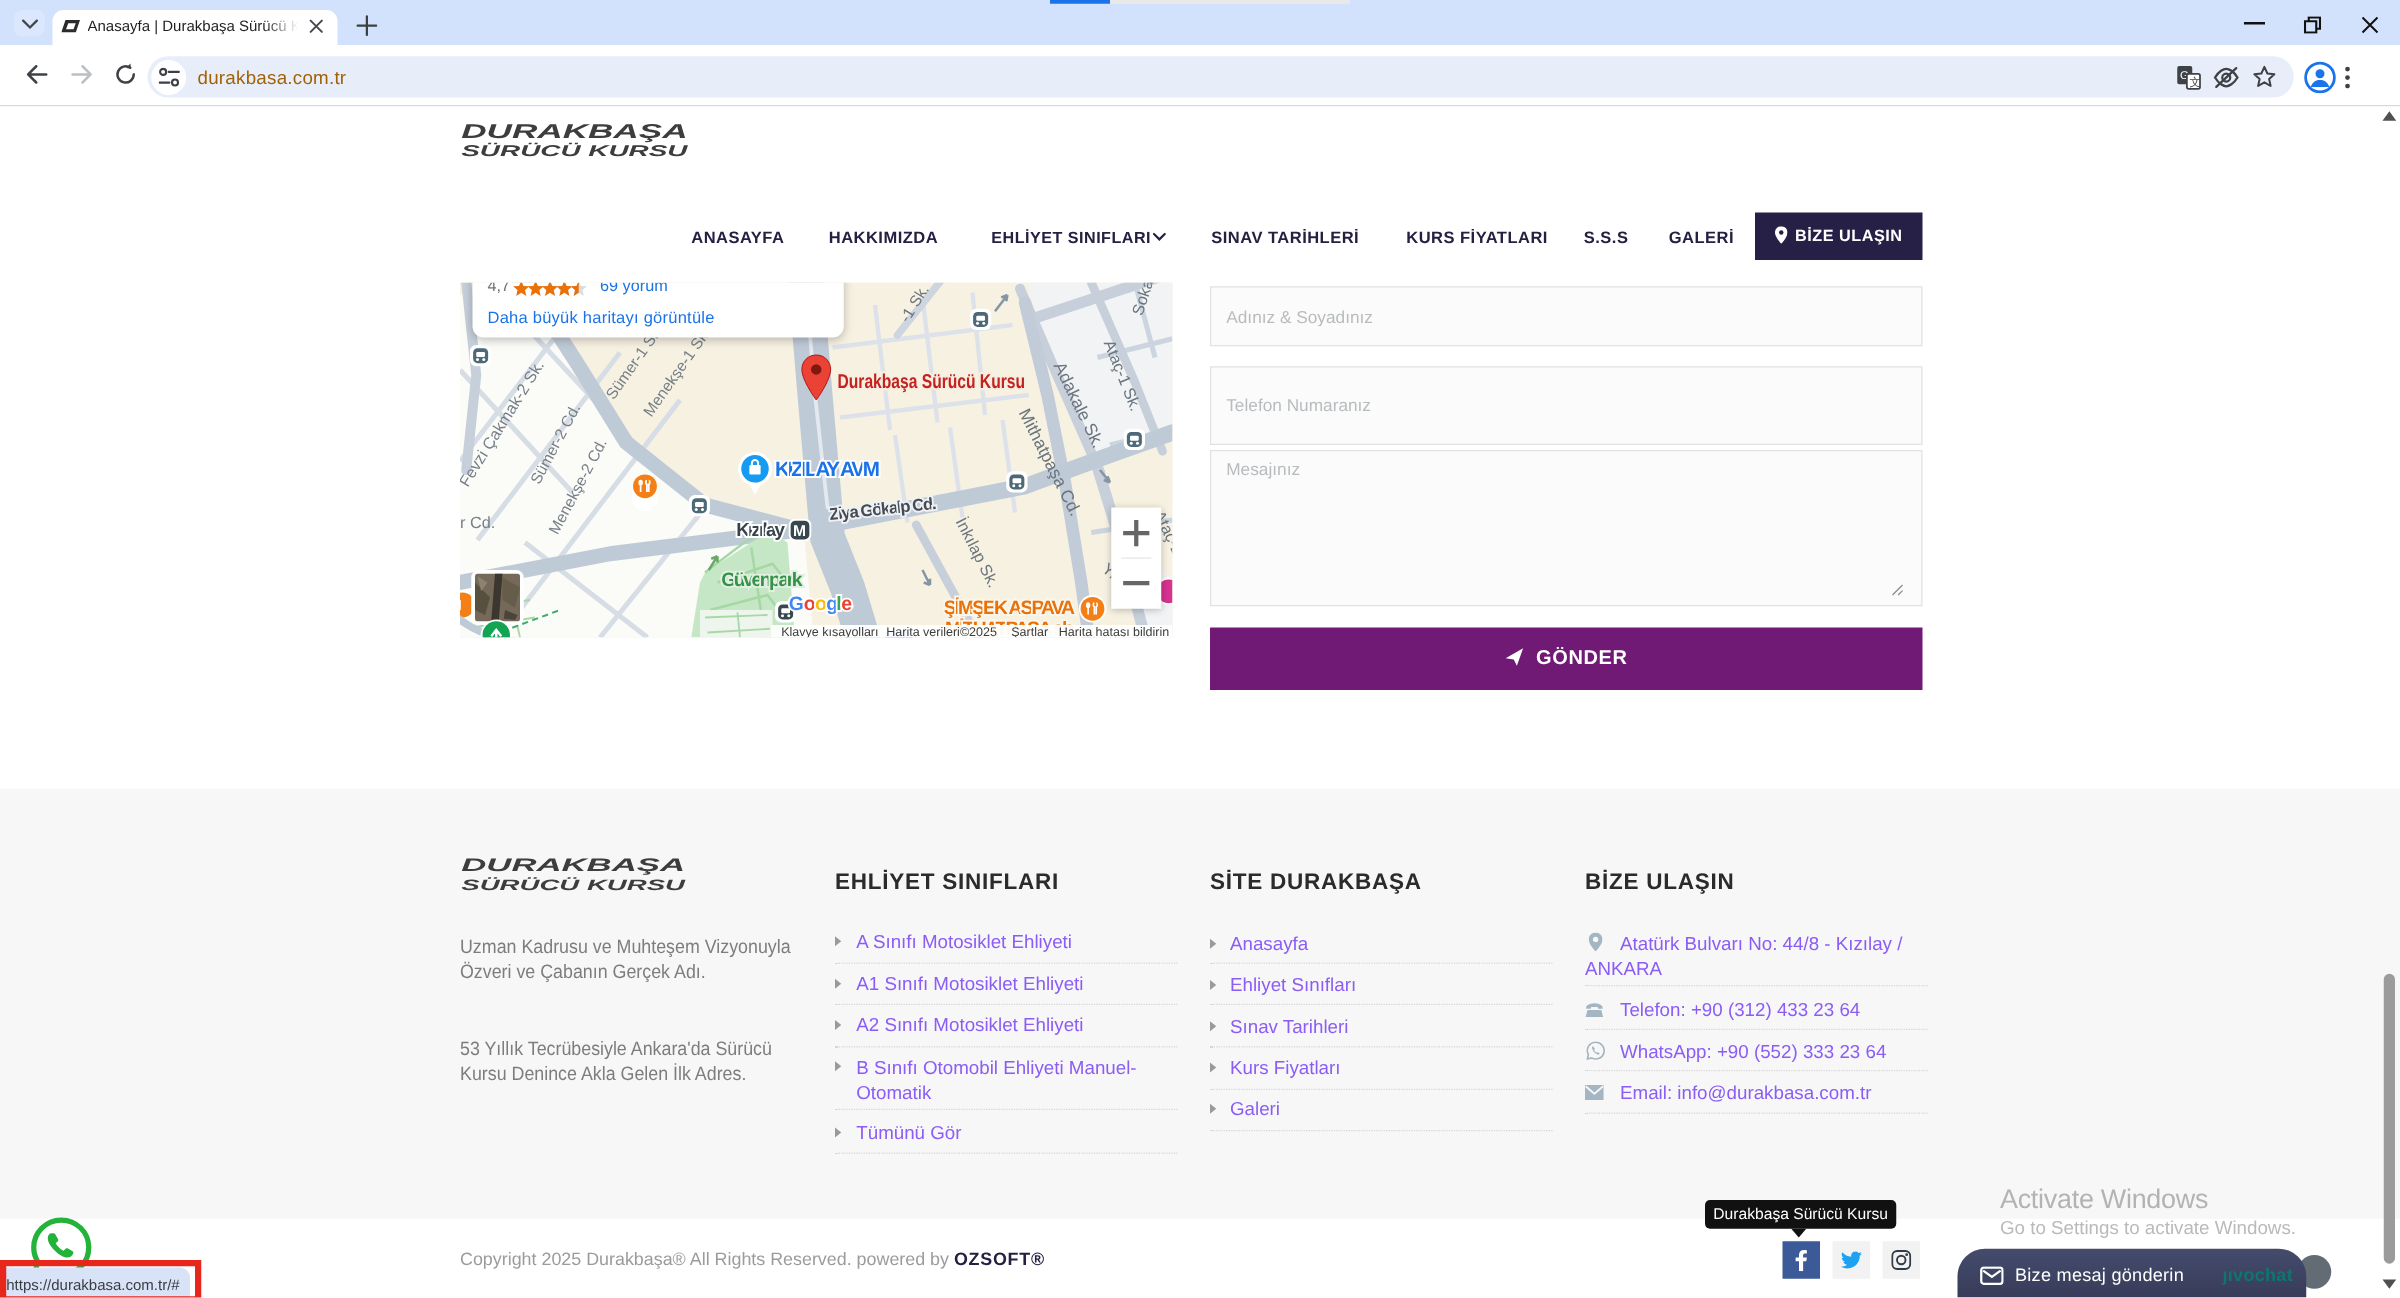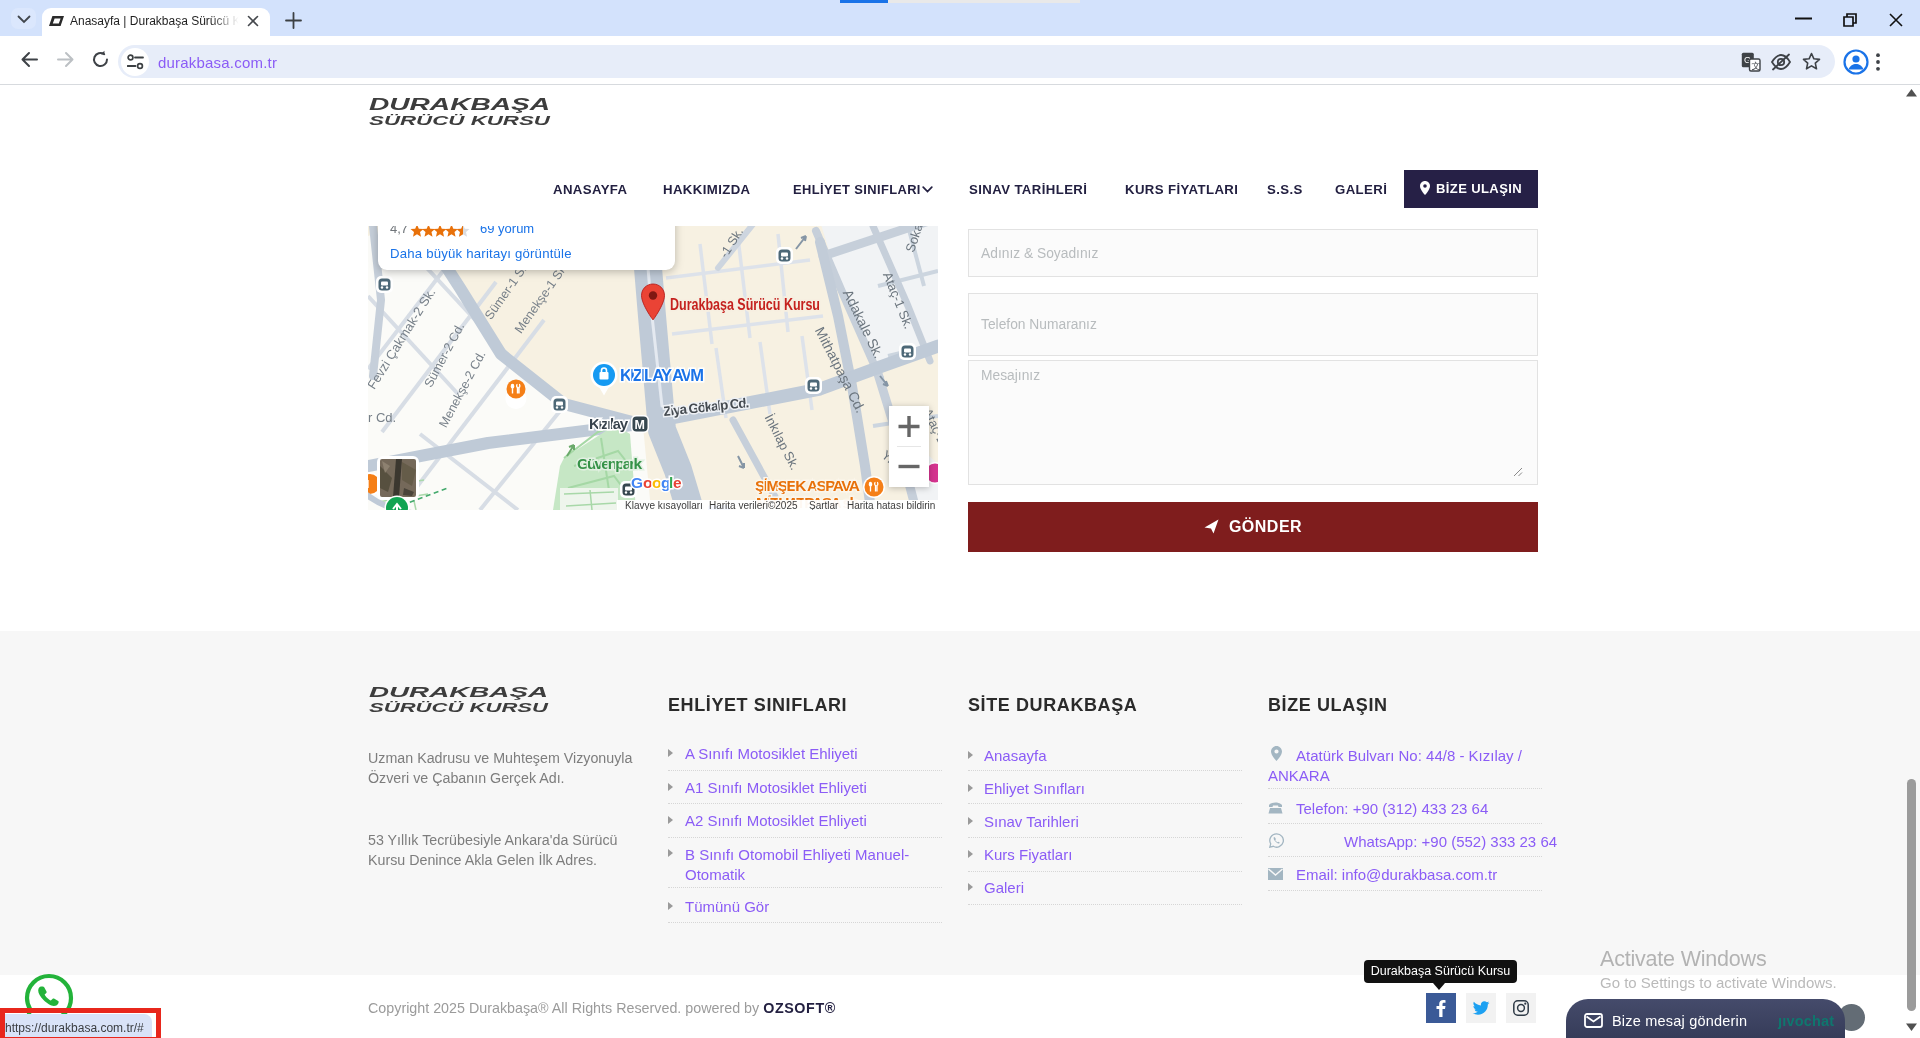--- a/index.html
+++ b/index.html
@@ -11,35 +11,35 @@
 #tabstrip { position:absolute; left:0; top:0; width:1920px; height:36px; background:#d3e2fc; }
 #loadblue { position:absolute; left:840px; top:0; width:48px; height:3px; background:#1a73e8; }
 #loadgray { position:absolute; left:888px; top:0; width:192px; height:3px; background:#e9e9e9; }
 #tabsearch { position:absolute; left:11px; top:8px; width:25px; height:21px; border-radius:7px; background:#dbe7fd; }
 #tab { position:absolute; left:42px; top:8px; width:228px; height:28px; background:#fff; border-radius:9px 9px 0 0; }
 #tabtitle { position:absolute; left:70px; top:14px; width:172px; font-size:12px; color:#1f1f1f; white-space:nowrap; overflow:hidden;
   -webkit-mask-image:linear-gradient(90deg,#000 82%,transparent 98%); }
 #toolbar { position:absolute; left:0; top:36px; width:1920px; height:49px; background:#ffffff; border-bottom:1px solid #d7dade; }
 #omnibox { position:absolute; left:118px; top:45px; width:1717px; height:33px; border-radius:17px; background:#e7edf9; }
 #omnicircle { position:absolute; left:121px; top:48px; width:28px; height:28px; border-radius:50%; background:#fff; }
-#urltext { position:absolute; left:158px; top:54px; font-size:15px; color:#8b5cf6; letter-spacing:.2px;text-align:center; }
+#urltext { position:absolute; left:158px; top:54px; font-size:15px; color:#a16207; letter-spacing:.2px;text-align:center; }
 
 
 .navitem { position:absolute; top:182px; font-size:13.2px; font-weight:bold; color:#232041; letter-spacing:.4px; white-space:nowrap; }
 #bizeulasin { position:absolute; left:1404px; top:170px; width:134px; height:38px; background:#262046; color:#fff;
   font-size:13px; font-weight:bold; letter-spacing:.4px; text-align:center; line-height:38px; }
 
 
 .finput { position:absolute; left:968px; width:570px; background:#fbfbfb; border:1px solid #e2e2e2; font-family:"Liberation Sans",sans-serif;
   font-size:13.8px; padding-left:12px; color:#444; }
 .finput::placeholder { color:#b8bcbe; opacity:1; }
 #fname { top:229px; height:48px; }
 #fphone { top:293px; height:63px; }
 #fmsg { top:360px; height:125px; padding-top:7px; resize:none; }
-#gonder { position:absolute; left:968px; top:502px; width:570px; height:50px; background:#7f1d1d; color:#fff; text-align:center;
+#gonder { position:absolute; left:968px; top:502px; width:570px; height:50px; background:#701a75; color:#fff; text-align:center;
   font-size:16px; font-weight:bold; letter-spacing:.5px; line-height:50px; }
 
 
 #footer { position:absolute; left:0; top:631px; width:1920px; height:344px; background:#f7f7f7; }
 .fheading { position:absolute; top:695px; font-size:18px; font-weight:bold; color:#2b2b2b; letter-spacing:0.6px; }
 .fitem { position:absolute; font-size:15px; color:#8b5cf6; white-space:nowrap; }
 .farrow { position:absolute; width:0; height:0; border-left:5px solid #9a9a9a; border-top:4px solid transparent; border-bottom:4px solid transparent; }
 .fdot { position:absolute; height:0; border-bottom:1px dotted #d6d6d6; }
 .ftext { position:absolute; font-size:15.5px; color:#7d7d7d; transform-origin:0 50%; transform:scaleX(0.92); white-space:nowrap; }
 
@@ -477,21 +477,21 @@
 <svg class="abs" style="left:1268px;top:800px" width="15" height="14" viewBox="0 0 15 14">
     <path d="M1 5 C1 5 3 2.5 7.5 2.5 C12 2.5 14 5 14 5 L14 7 L10.5 7 L10 5.5 L5 5.5 L4.5 7 L1 7 Z" fill="#a3b6c2"></path>
     <path d="M2 8 L6 8 L9 8 L13 8 L14.5 13.5 L0.5 13.5 Z" fill="#a3b6c2"></path>
   </svg>
 <div class="fitem" style="left:1296px;top:800px">Telefon: +90 (312) 433 23 64</div>
 <div class="fdot" style="left:1268px;top:823px;width:274px"></div>
 <svg class="abs" style="left:1269px;top:833px" width="15" height="15" viewBox="0 0 15 15">
     <path d="M7.5 0.8 A6.7 6.7 0 0 0 1.7 10.8 L0.8 14.2 L4.3 13.3 A6.7 6.7 0 1 0 7.5 0.8 Z" fill="none" stroke="#a3b6c2" stroke-width="1.3"></path>
     <path d="M5 4 C4.5 4.5 4.5 6 5.5 7.5 C6.5 9 8.5 10.5 9.5 10.5 C10.2 10.5 10.8 10 10.8 9.7 L9.5 8.7 L8.5 9.2 C8 9 6.5 7.8 6.2 7 L7 6.2 L6 4.5 Z" fill="#a3b6c2"></path>
   </svg>
-<div class="fitem" style="left:1344px;top:833px">WhatsApp: +90 (552) 333 23 64</div>
+<div class="fitem" style="left:1296px;top:833px">WhatsApp: +90 (552) 333 23 64</div>
 <div class="fdot" style="left:1268px;top:856px;width:274px"></div>
 <svg class="abs" style="left:1268px;top:868px" width="15" height="12" viewBox="0 0 15 12">
     <path d="M0 0 L15 0 L15 12 L0 12 Z" fill="#a3b6c2"></path>
     <path d="M0.5 1 L7.5 7 L14.5 1" fill="none" stroke="#f7f7f7" stroke-width="1.4"></path>
   </svg>
 <div class="fitem" style="left:1296px;top:866px">Email: info@durakbasa.com.tr</div>
 <div class="fdot" style="left:1268px;top:890px;width:274px"></div>
 
 <div id="copyright">Copyright 2025 Durakbaşa® All Rights Reserved. powered by <span style="color:#232041;font-weight:bold;letter-spacing:.6px">OZSOFT®</span></div>
 <div class="social" style="left:1426px;background:#3b5a97">

